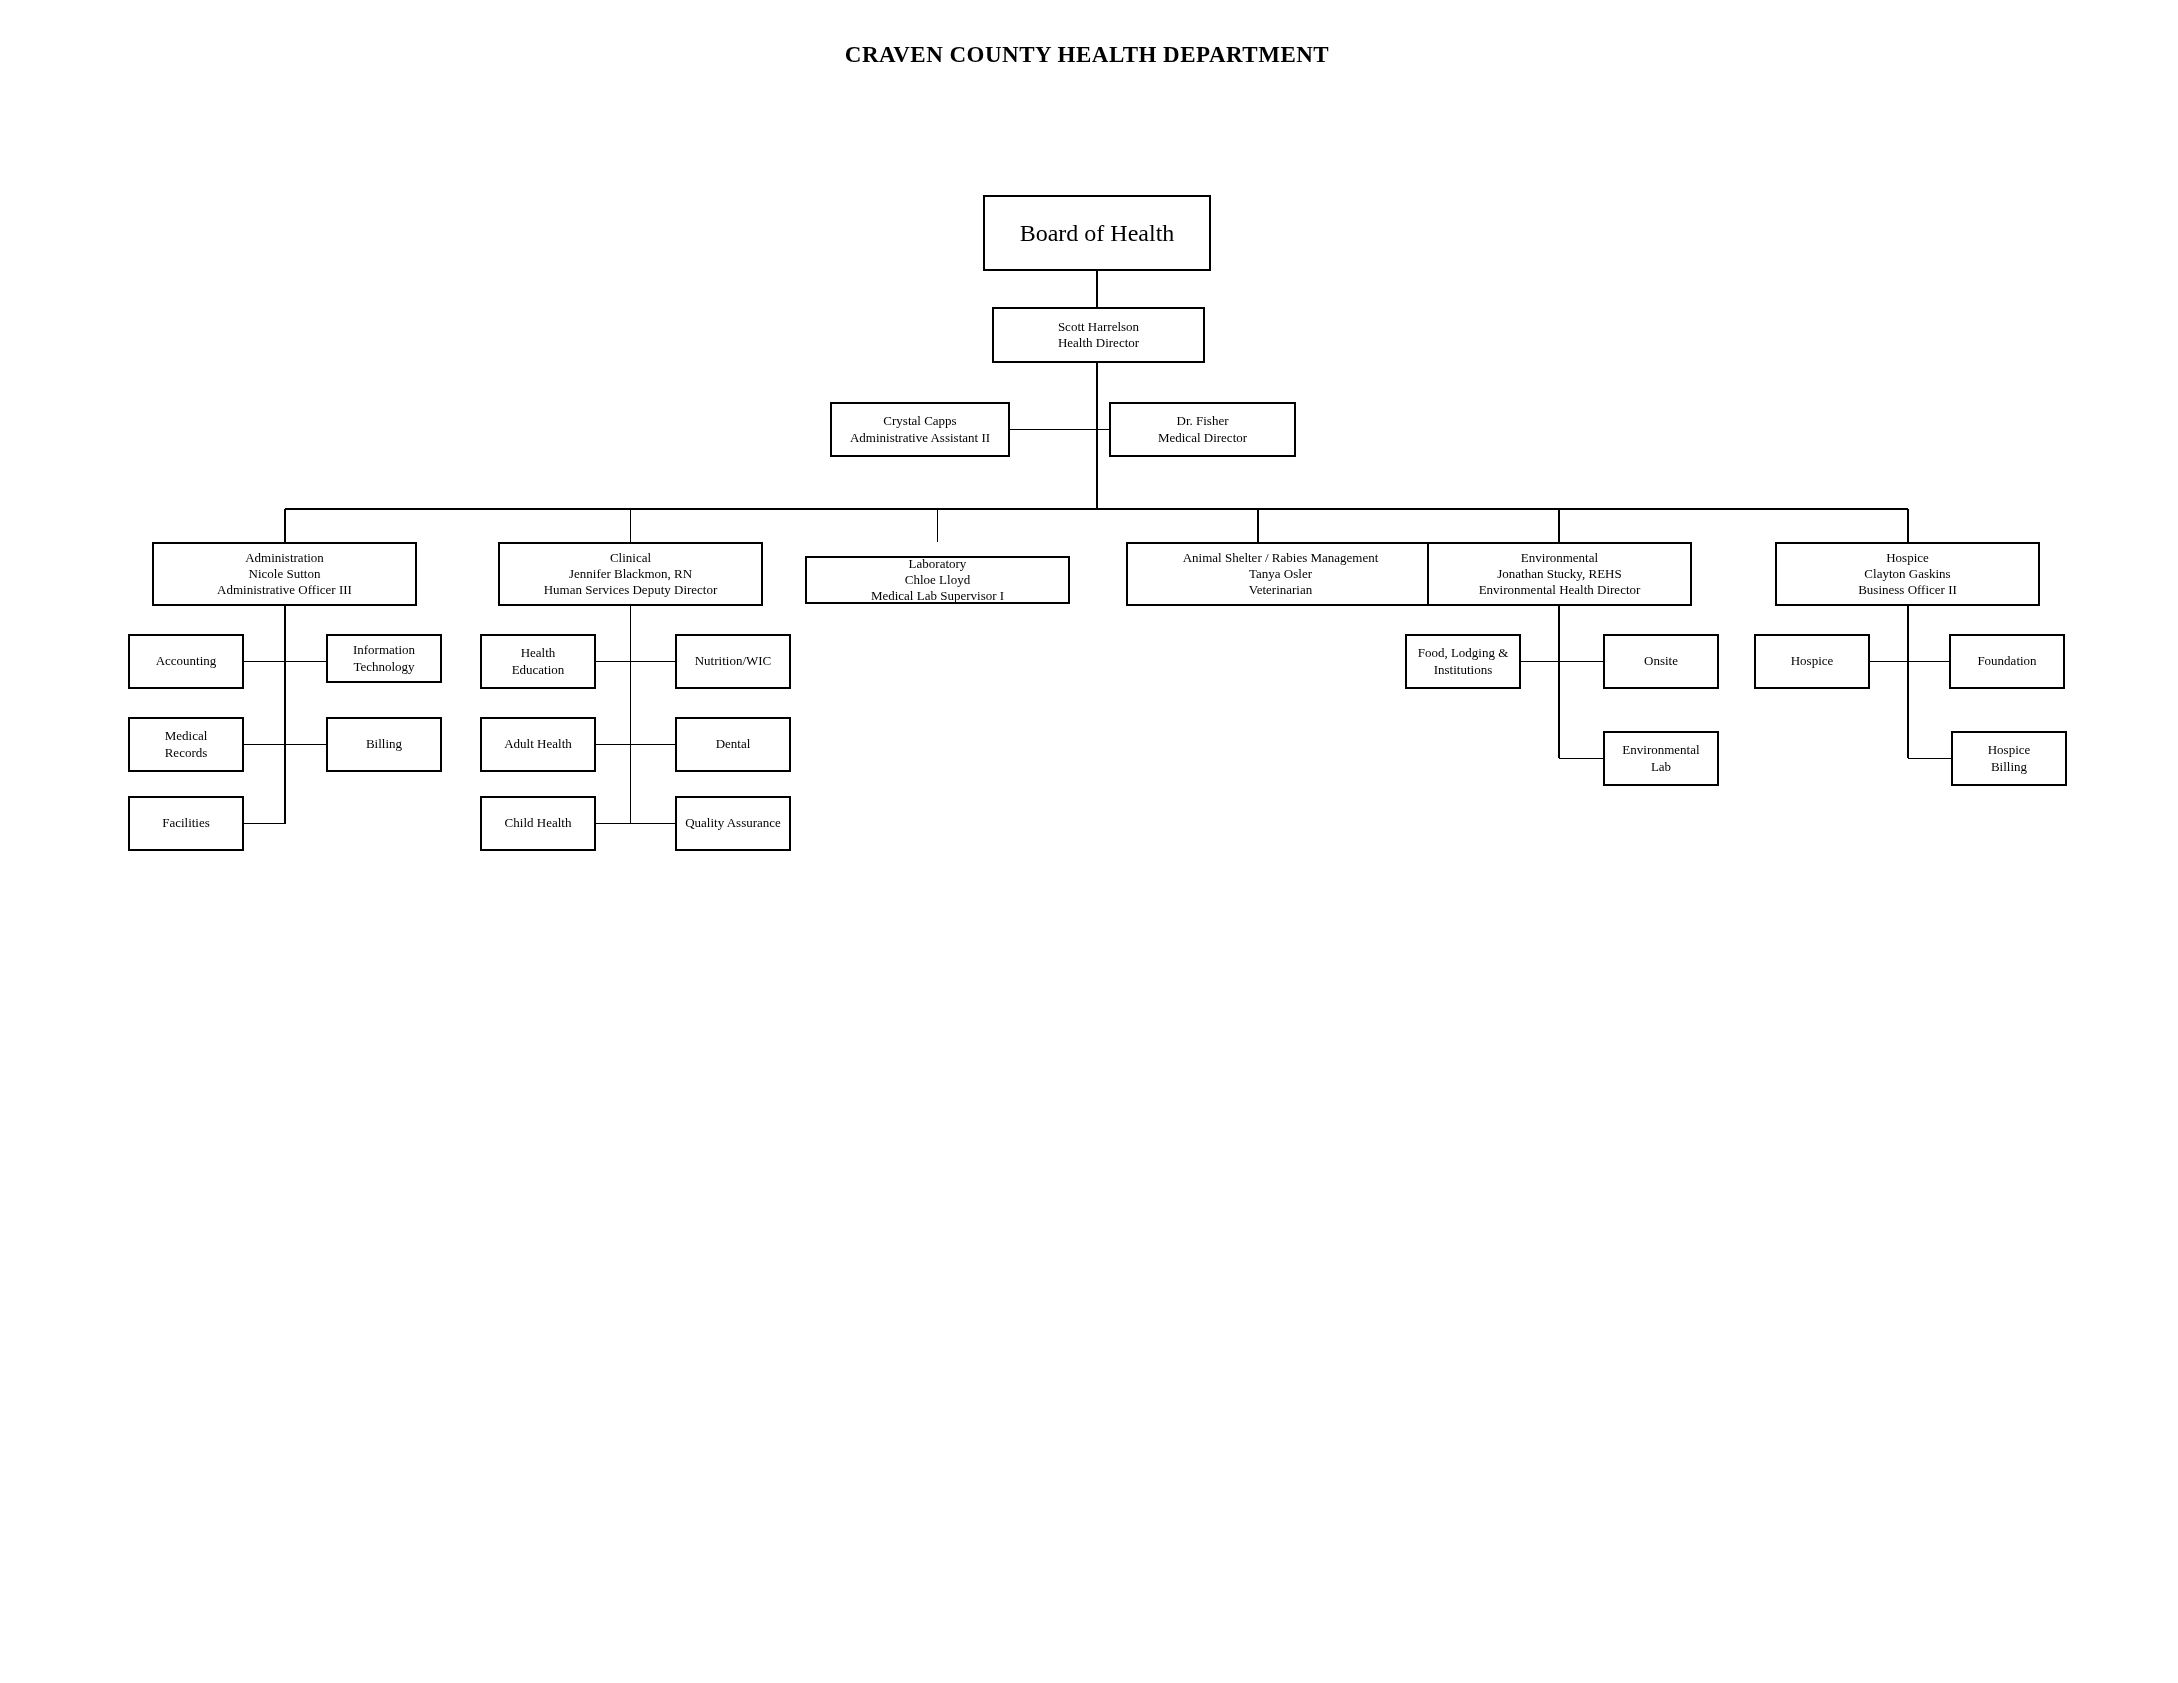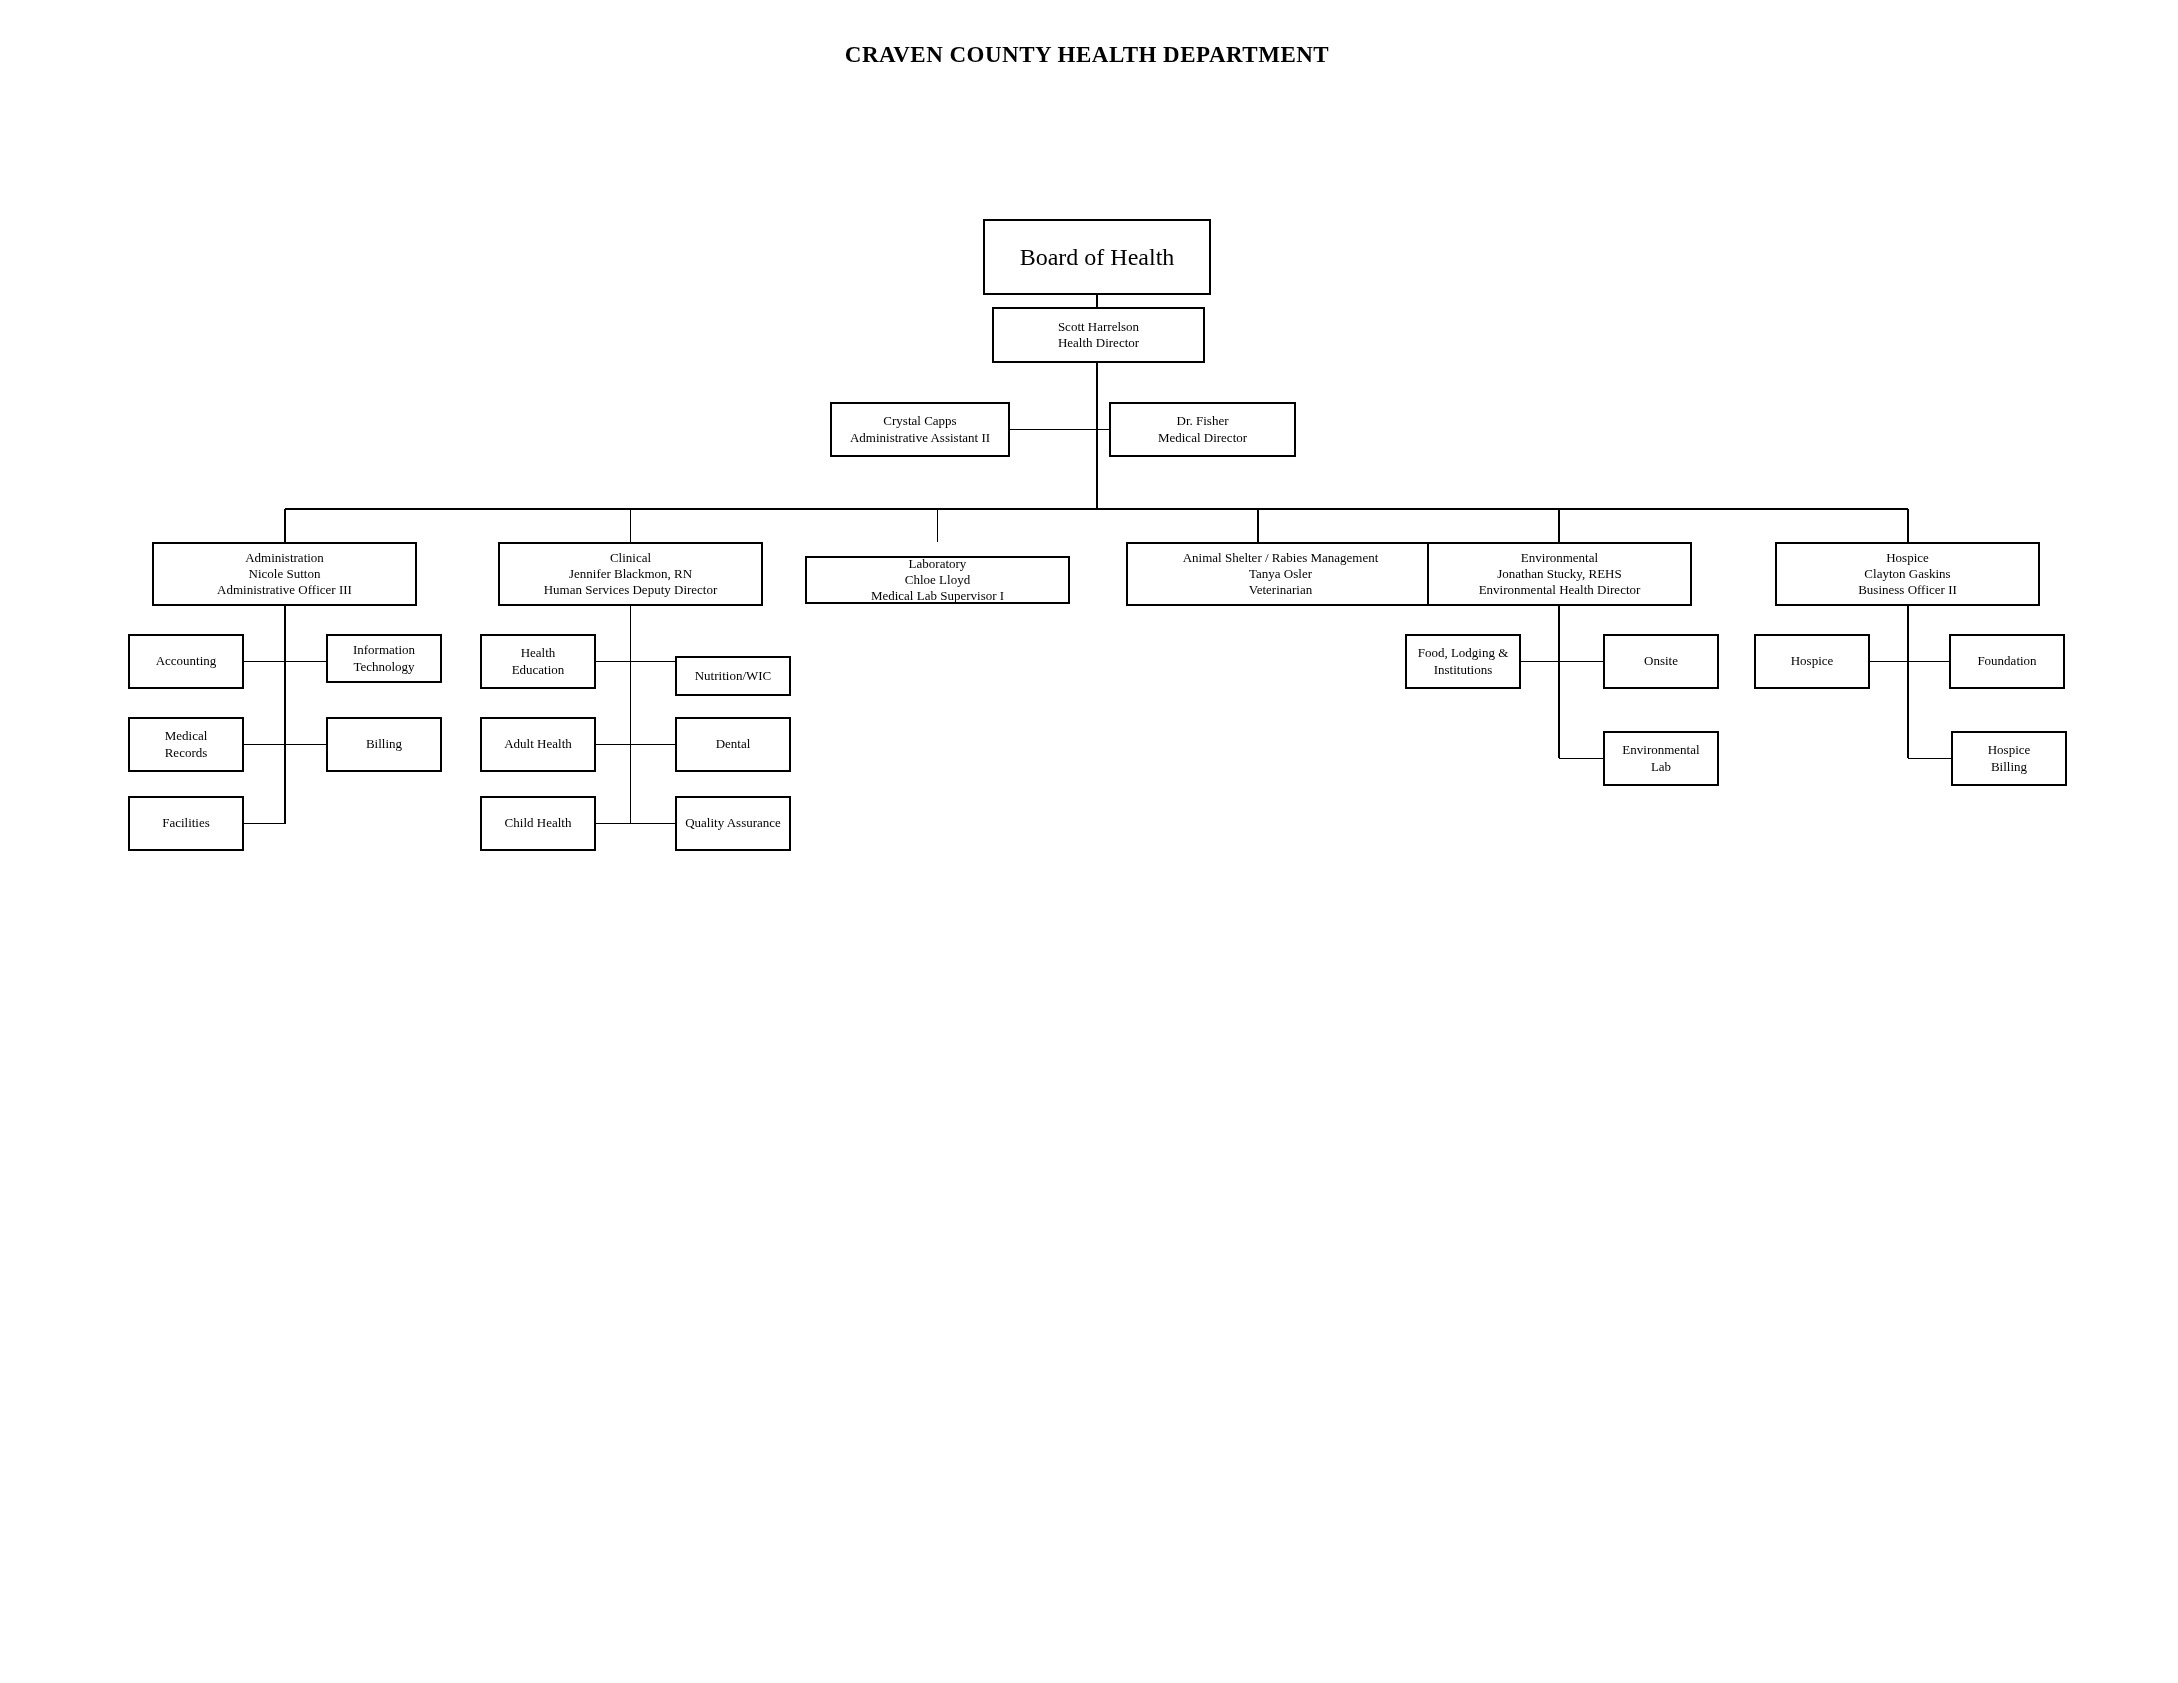--- a/index.html
+++ b/index.html
@@ -89,21 +89,21 @@
     <line x1="602" y1="752" x2="682" y2="752"></line>
     <line x1="602" y1="832" x2="682" y2="832"></line>
 
     <line x1="1536" y1="668" x2="1619" y2="668"></line>
     <line x1="1575" y1="766" x2="1619" y2="766"></line>
 
     <line x1="1889" y1="668" x2="1969" y2="668"></line>
     <line x1="1927" y1="766" x2="1971" y2="766"></line>
   </svg>
 
-  <div class="node board" style="left:983px; top:195px; width:228px; height:76px;margin-top:24px;">
+  <div class="node board" style="left:983px; top:195px; width:228px; height:76px;">
     <div>Board of Health</div>
   </div>
 
   <div class="node small" style="left:992px; top:307px; width:213px; height:56px;">
     <div>Scott Harrelson</div>
     <div>Health Director</div>
   </div>
 
   <div class="node small" style="left:830px; top:402px; width:180px; height:55px;">
     <div>Crystal Capps</div>
@@ -166,21 +166,21 @@
     <div class="unit-label">Billing</div>
   </div>
   <div class="node" style="left:128px; top:796px; width:116px; height:55px;">
     <div class="unit-label">Facilities</div>
   </div>
 
   <div class="node" style="left:480px; top:634px; width:116px; height:55px;">
     <div class="unit-label">Health
 Education</div>
   </div>
-  <div class="node" style="left:675px; top:656px; width:116px; height:40px;">
+  <div class="node" style="left:675px; top:634px; width:116px; height:55px;">
     <div class="unit-label">Nutrition/WIC</div>
   </div>
   <div class="node" style="left:480px; top:717px; width:116px; height:55px;">
     <div class="unit-label">Adult Health</div>
   </div>
   <div class="node" style="left:675px; top:717px; width:116px; height:55px;">
     <div class="unit-label">Dental</div>
   </div>
   <div class="node" style="left:480px; top:796px; width:116px; height:55px;justify-content:center;">
     <div class="unit-label">Child Health</div>

